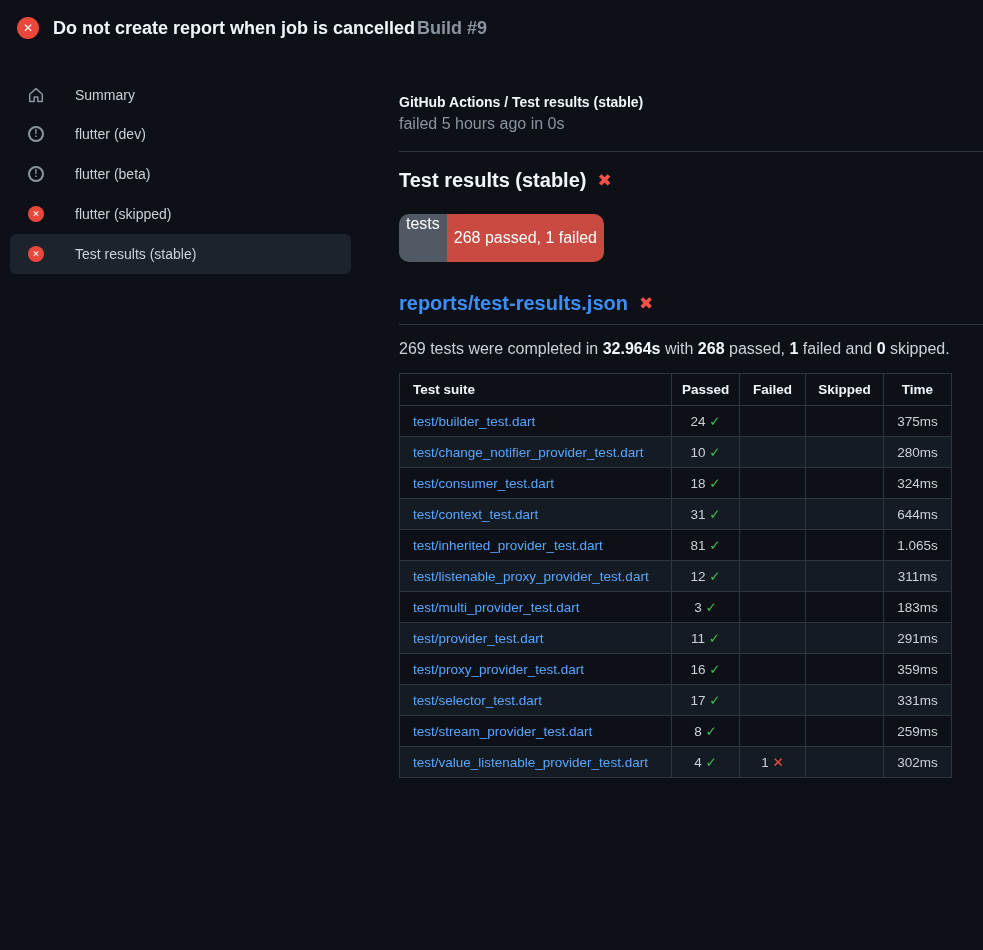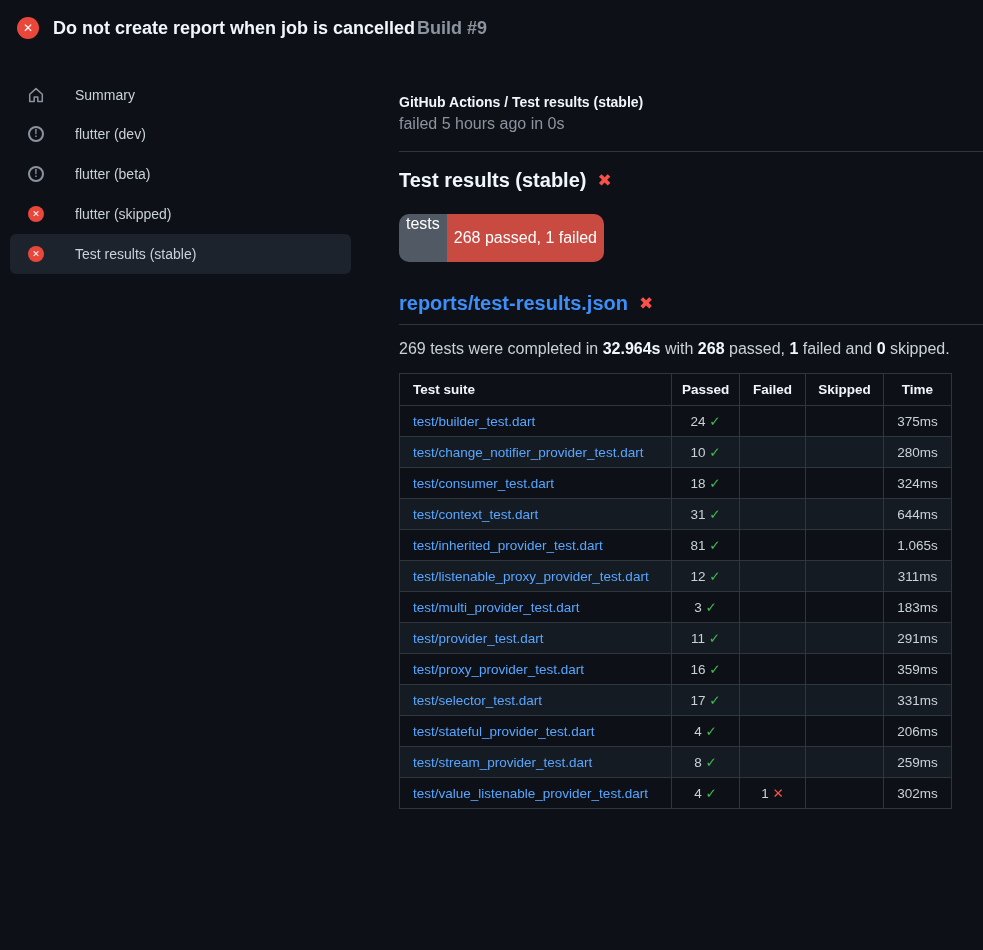--- a/index.html
+++ b/index.html
@@ -214,27 +214,20 @@
             <td>359ms</td>
           </tr>
           <tr>
             <td class="c-suite"><a class="suite-link">test/selector_test.dart</a></td>
             <td><span>17</span> <span class="check">✓</span></td>
             <td></td>
             <td></td>
             <td>331ms</td>
           </tr>
           <tr>
-            <td class="c-suite"><a class="suite-link">test/stateful_provider_test.dart</a></td>
-            <td><span>4</span> <span class="check">✓</span></td>
-            <td></td>
-            <td></td>
-            <td>206ms</td>
-          </tr>
-          <tr>
             <td class="c-suite"><a class="suite-link">test/stream_provider_test.dart</a></td>
             <td><span>8</span> <span class="check">✓</span></td>
             <td></td>
             <td></td>
             <td>259ms</td>
           </tr>
           <tr>
             <td class="c-suite"><a class="suite-link">test/value_listenable_provider_test.dart</a></td>
             <td><span>4</span> <span class="check">✓</span></td>
             <td><span>1</span> <span class="cross">✕</span></td>

